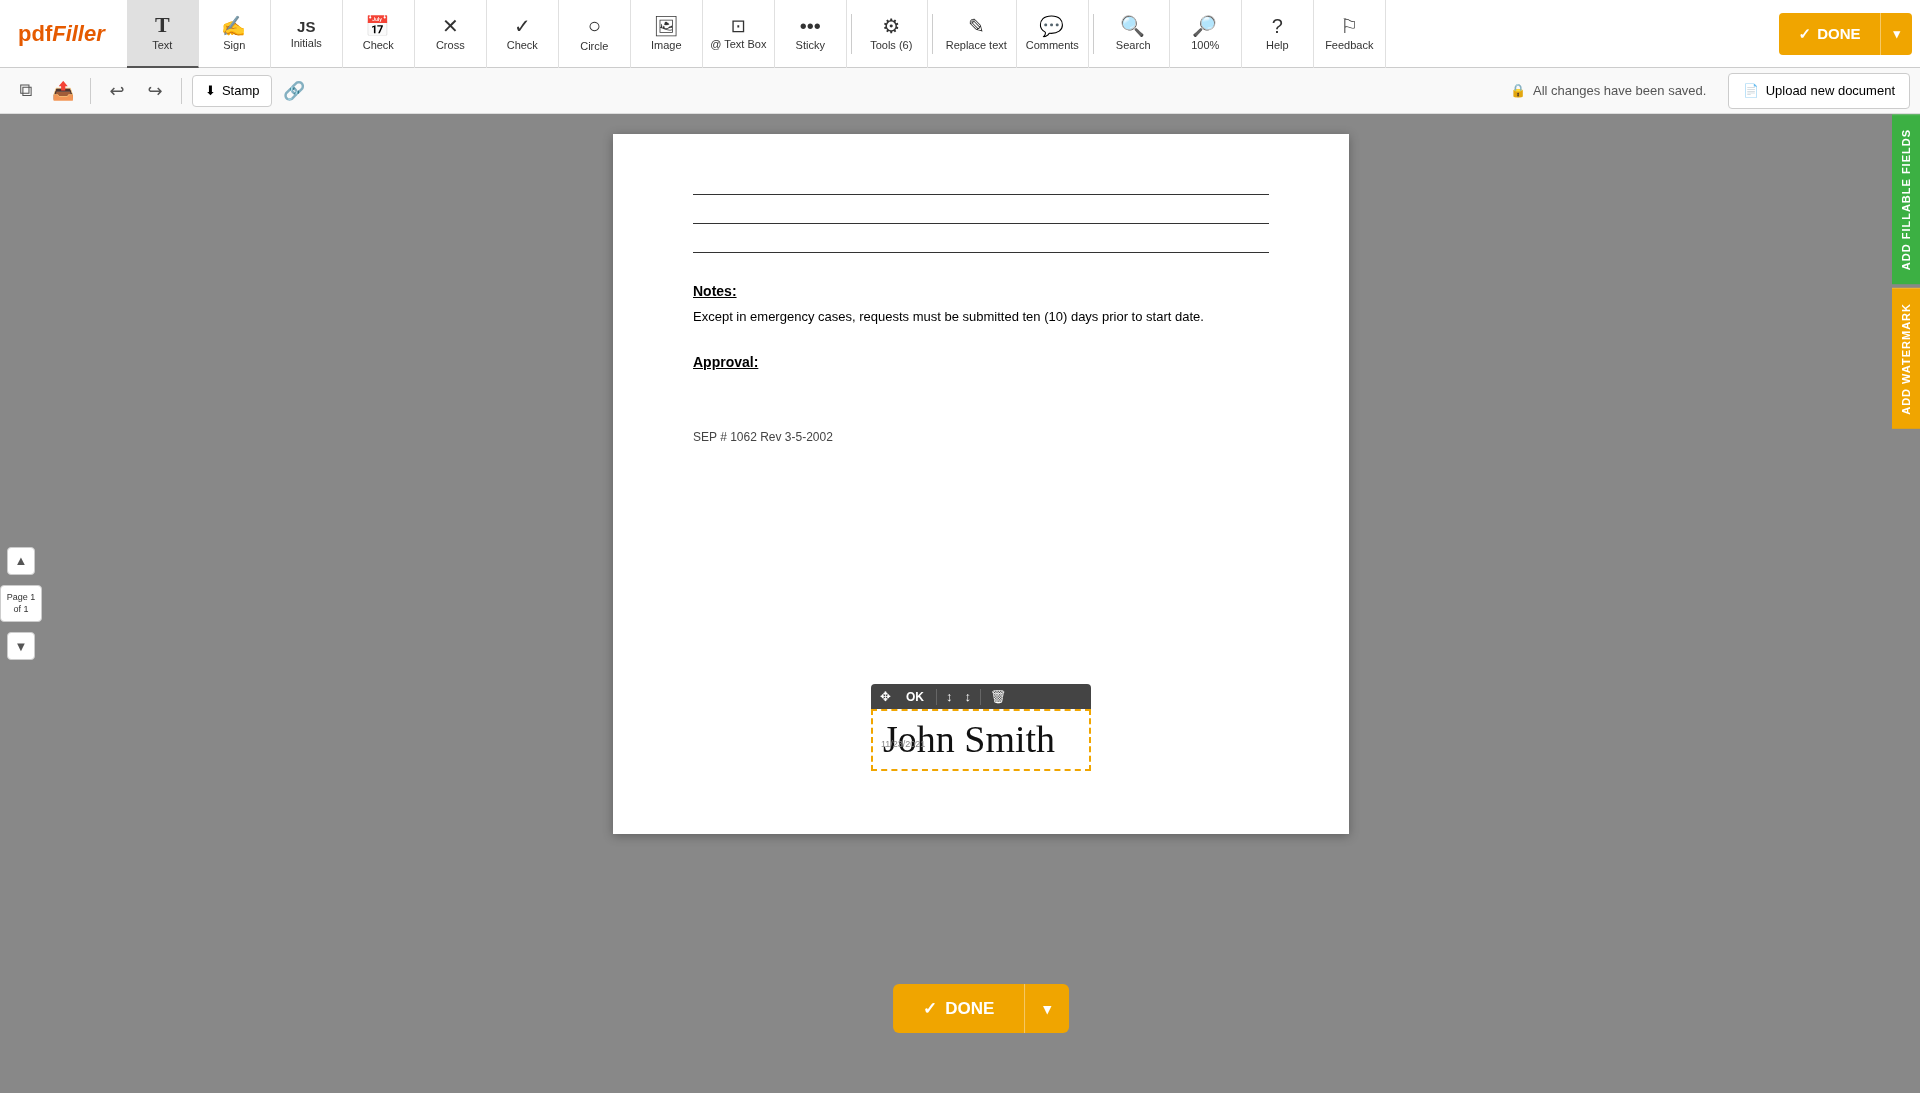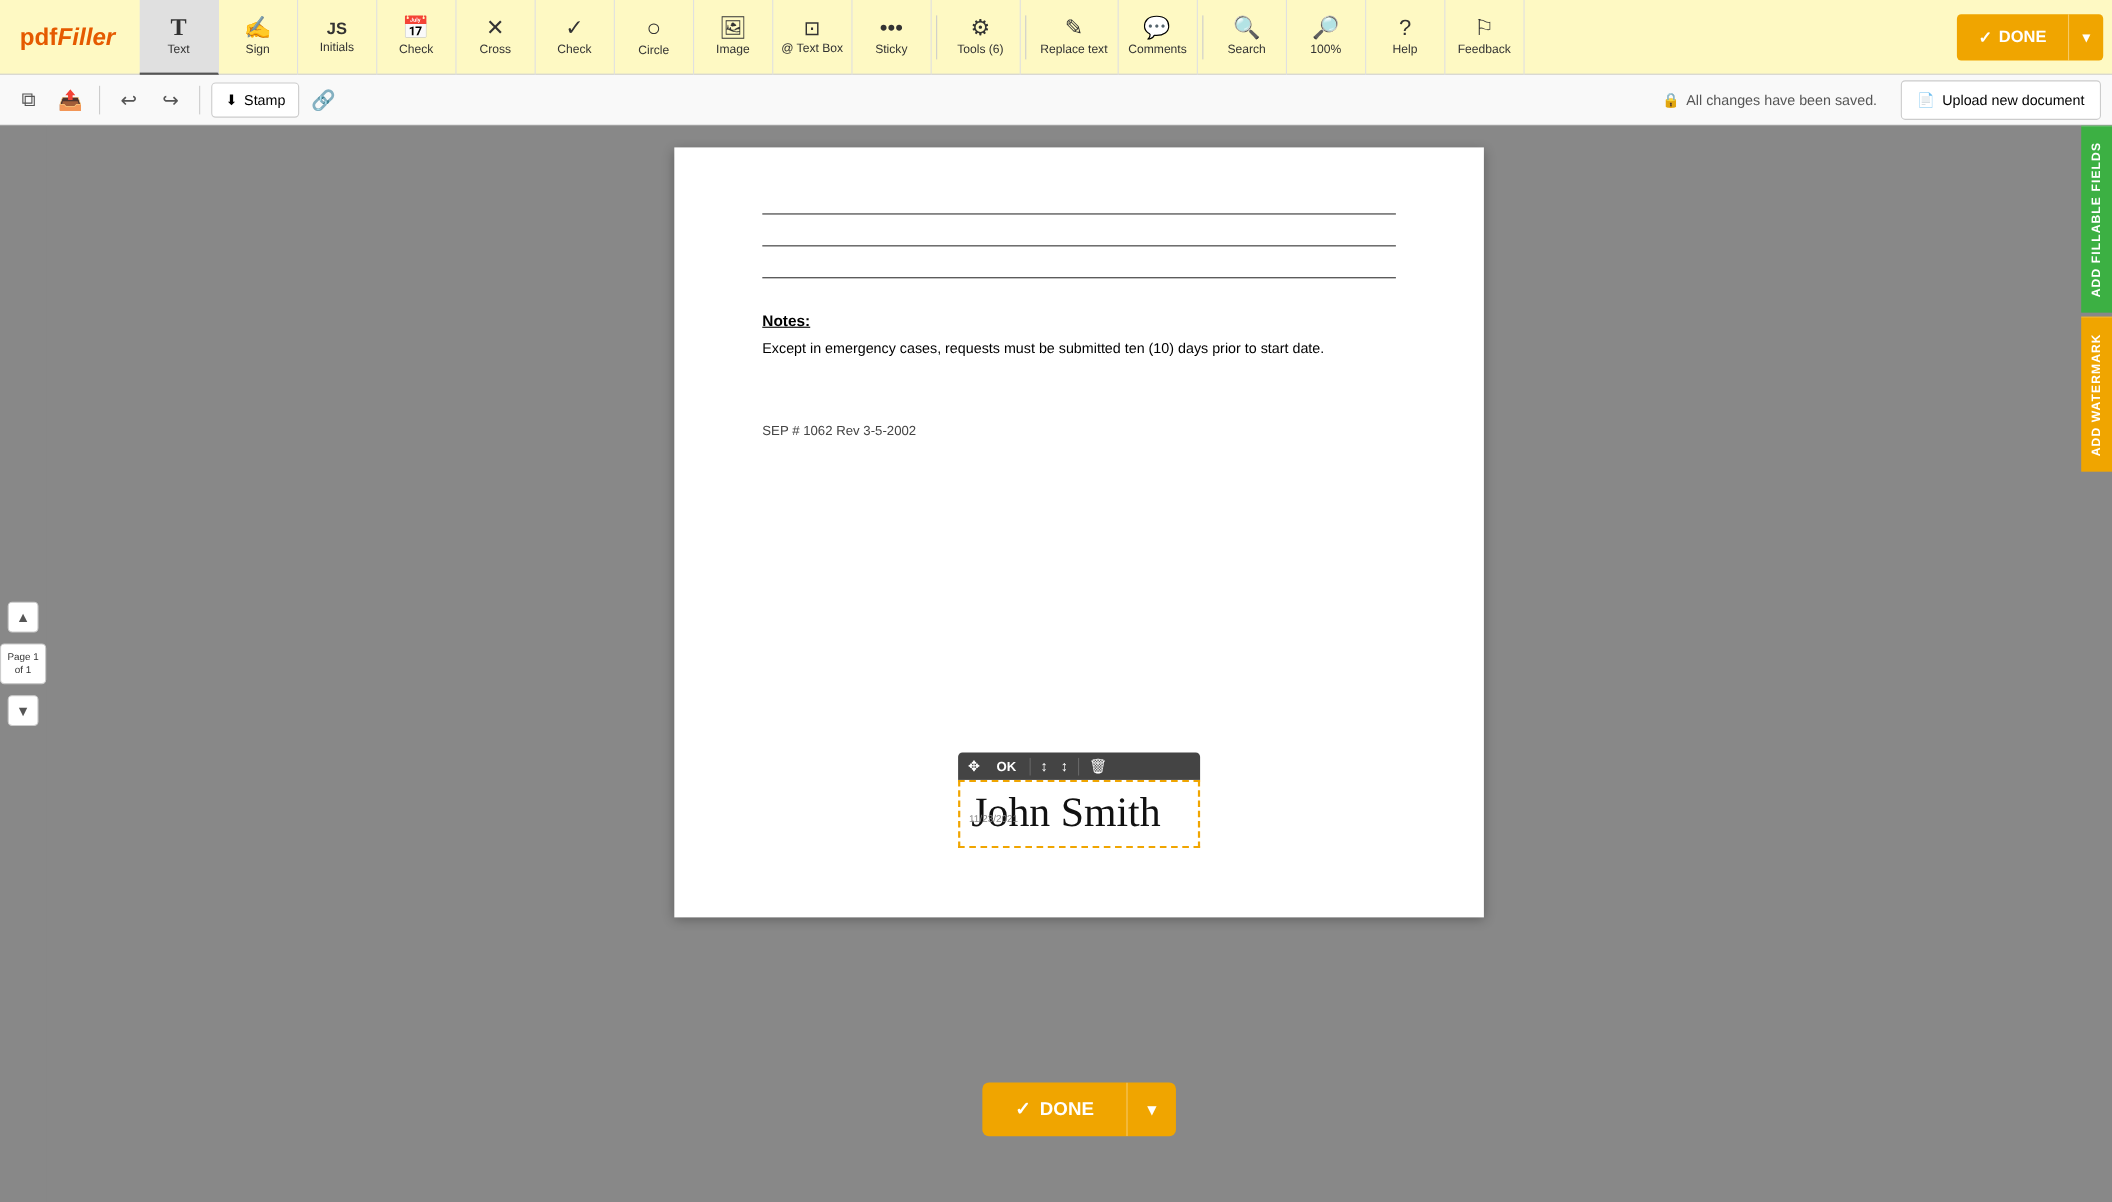--- a/index.html
+++ b/index.html
@@ -2,21 +2,21 @@
 <html><head>
   <meta charset="utf-8">
   <style>
     * { box-sizing: border-box; margin: 0; padding: 0; }
     body { font-family: Arial, sans-serif; background: #888; overflow: hidden; width: 1920px; height: 1093px; }
 
     
     #toolbar {
       display: flex;
       align-items: center;
-      background: #fef9c3;
+      background: #ffffff;
       border-bottom: 1px solid #ccc;
       height: 68px;
       padding: 0 8px;
       gap: 0;
     }
     #logo {
       margin-right: 12px;
       display: flex;
       align-items: center;
       padding: 0 10px;
@@ -495,20 +495,21 @@
       <div class="doc-line"></div>
       <div class="doc-line"></div>
       <div class="doc-line"></div>
 
       <div class="doc-section">
         <div class="doc-notes-title">Notes:</div>
         <div class="doc-notes-text">Except in emergency cases, requests must be submitted ten (10) days prior to start date.</div>
       </div>
 
       <div class="doc-section" style="position:relative;">
+        <div class="doc-approval-title">Approval:</div>
 
         <div id="signature-widget">
           <div id="sig-toolbar">
             <button class="sig-tool-btn" title="Move">✥</button>
             <button class="sig-ok-btn">OK</button>
             <div class="sig-sep"></div>
             <button class="sig-tool-btn" title="Increase font">↕</button>
             <button class="sig-tool-btn" title="Decrease font">↕</button>
             <div class="sig-sep"></div>
             <button class="sig-tool-btn" title="Delete">🗑</button>

